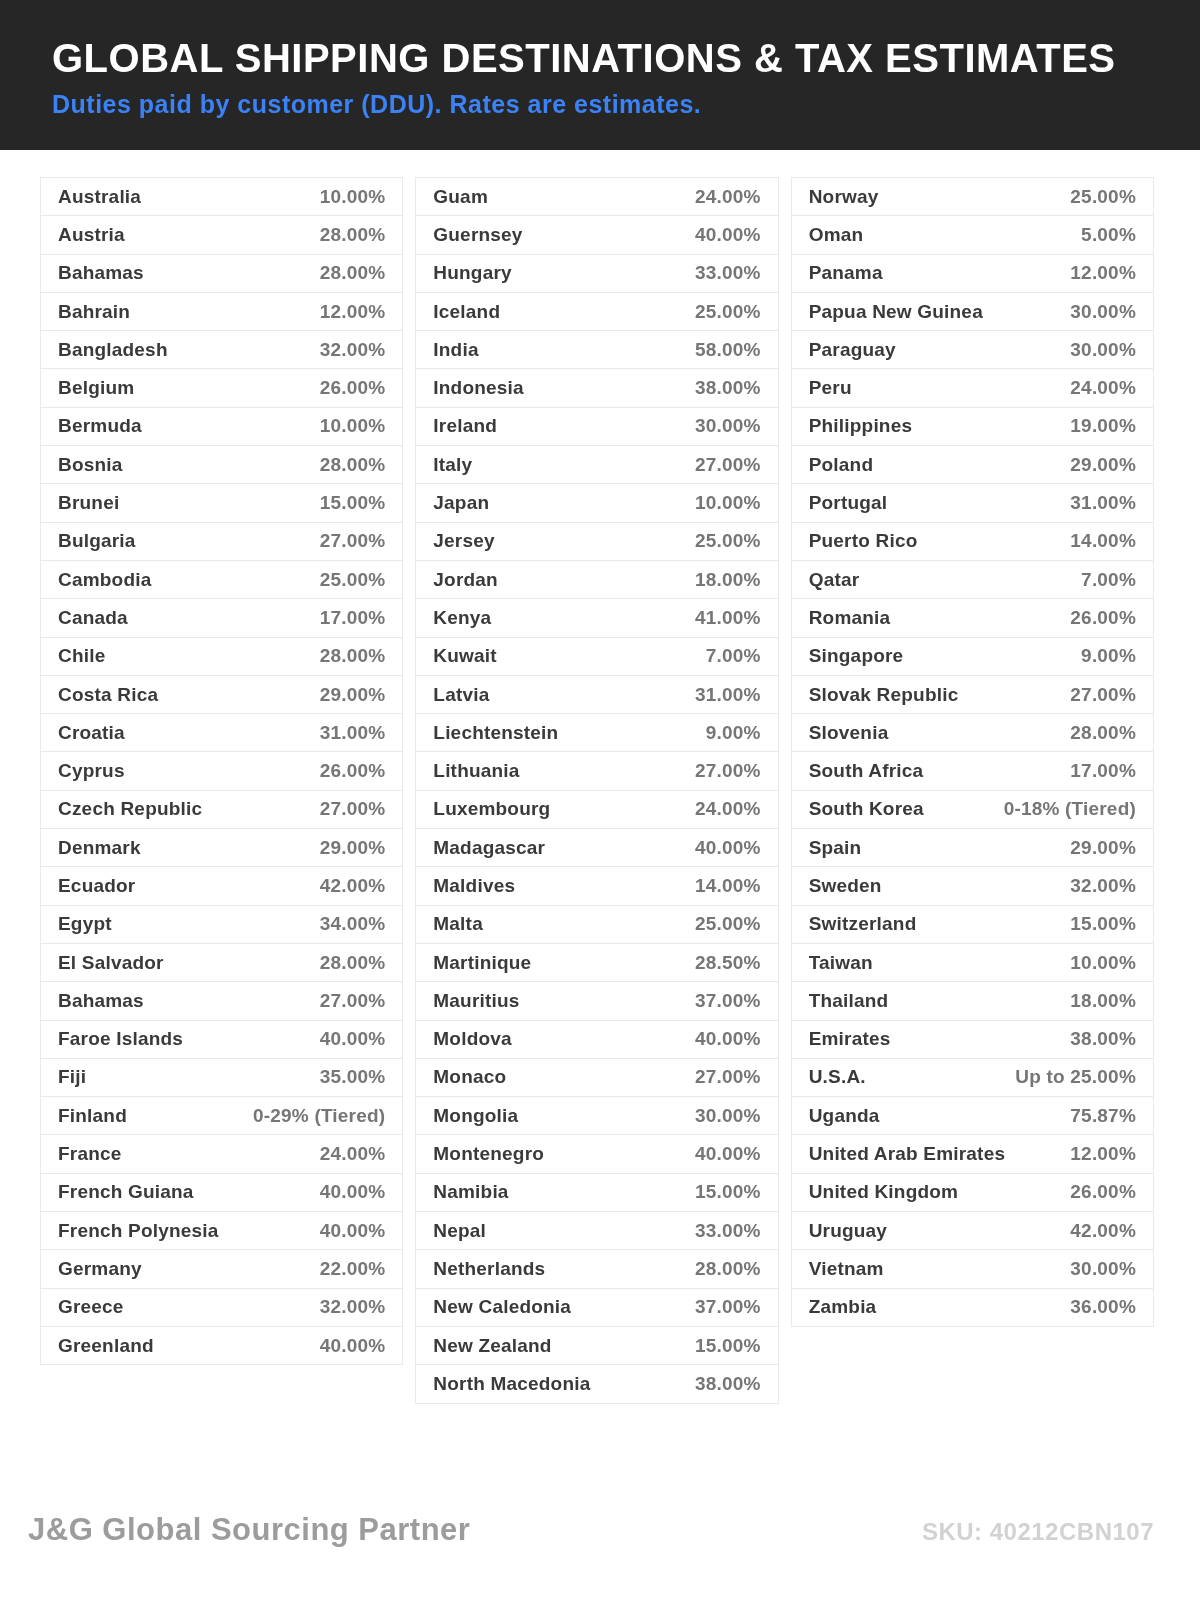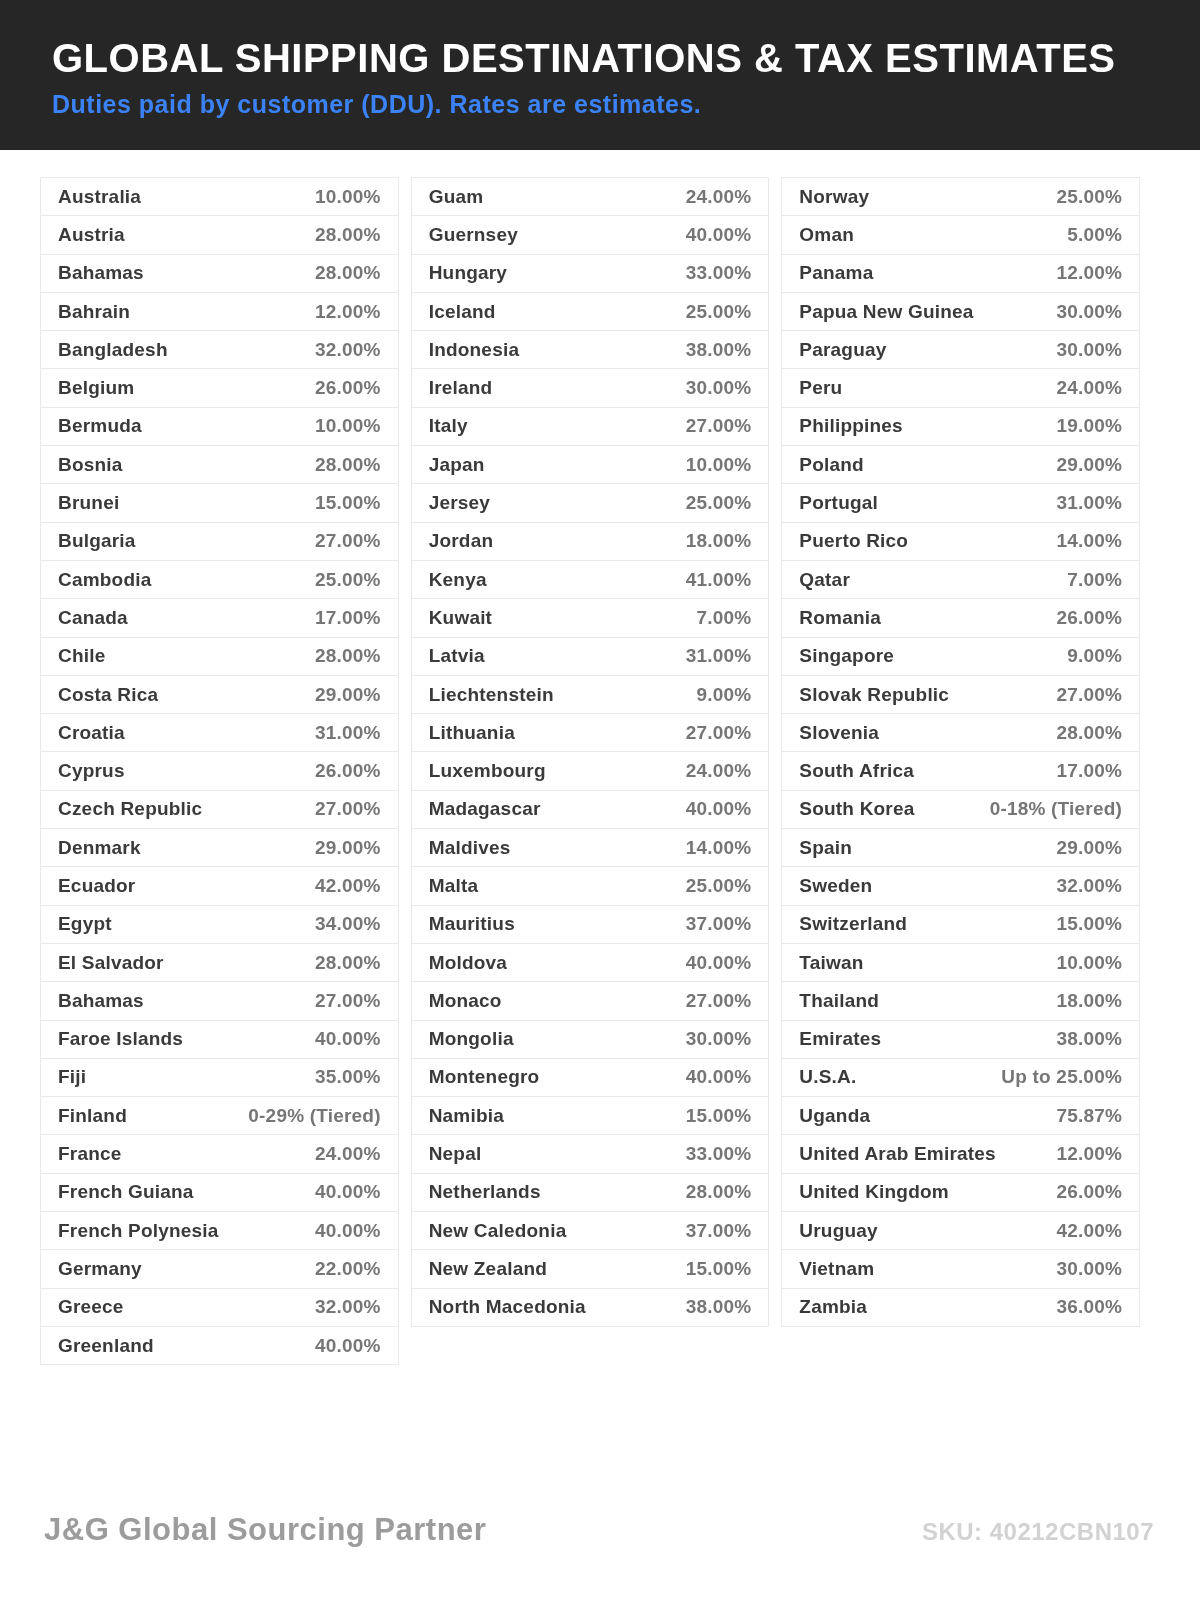--- a/index.html
+++ b/index.html
@@ -27,21 +27,21 @@
   .subtitle {
     margin-top: 9px;
     color: #3b82f6;
     font-size: 25px;
     font-weight: bold;
     letter-spacing: 0.5px;
   }
   .table-wrap {
     display: flex;
     gap: 12px;
-    padding: 28px 60px 0 40px;
+    padding: 28px 46px 0 40px;
     align-items: flex-start;
   }
   .col { flex: 1; min-width: 0; }
   .row {
     display: flex;
     justify-content: space-between;
     align-items: center;
     height: 39.3px;
     box-sizing: border-box;
     border: 1px solid #e9e9e9;
@@ -58,21 +58,21 @@
   }
   .rate {
     font-weight: bold;
     font-size: 19px;
     color: #767676;
     letter-spacing: 0.2px;
     white-space: nowrap;
   }
   .footer {
     position: absolute;
-    left: 44px;
+    left: 28px;
     right: 46px;
     top: 1512px;
     display: flex;
     justify-content: space-between;
     align-items: baseline;
   }
   .brand {
     font-size: 31px;
     font-weight: bold;
     color: #9c9c9c;
@@ -232,20 +232,24 @@
       </div>
       <div class="row">
         <span class="country">Hungary</span>
         <span class="rate">33.00%</span>
       </div>
       <div class="row">
         <span class="country">Iceland</span>
         <span class="rate">25.00%</span>
       </div>
       <div class="row">
+        <span class="country">India</span>
+        <span class="rate">58.00%</span>
+      </div>
+      <div class="row">
         <span class="country">Indonesia</span>
         <span class="rate">38.00%</span>
       </div>
       <div class="row">
         <span class="country">Ireland</span>
         <span class="rate">30.00%</span>
       </div>
       <div class="row">
         <span class="country">Italy</span>
         <span class="rate">27.00%</span>
@@ -290,20 +294,24 @@
         <span class="country">Madagascar</span>
         <span class="rate">40.00%</span>
       </div>
       <div class="row">
         <span class="country">Maldives</span>
         <span class="rate">14.00%</span>
       </div>
       <div class="row">
         <span class="country">Malta</span>
         <span class="rate">25.00%</span>
+      </div>
+      <div class="row">
+        <span class="country">Martinique</span>
+        <span class="rate">28.50%</span>
       </div>
       <div class="row">
         <span class="country">Mauritius</span>
         <span class="rate">37.00%</span>
       </div>
       <div class="row">
         <span class="country">Moldova</span>
         <span class="rate">40.00%</span>
       </div>
       <div class="row">

